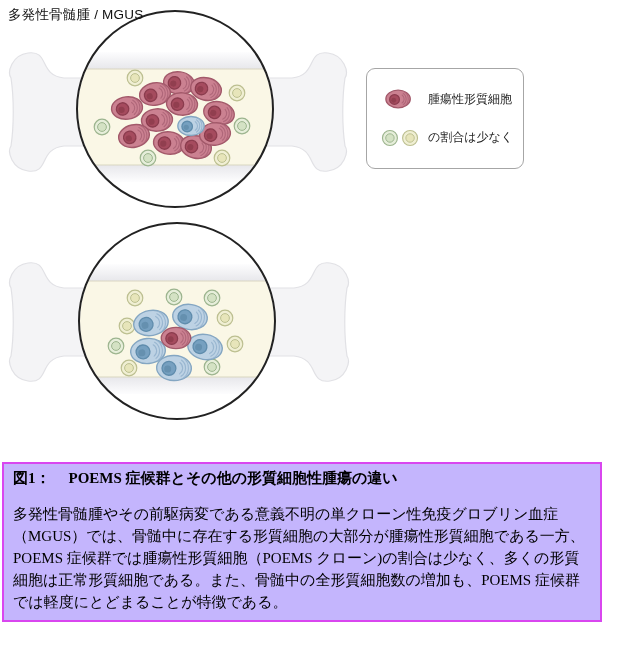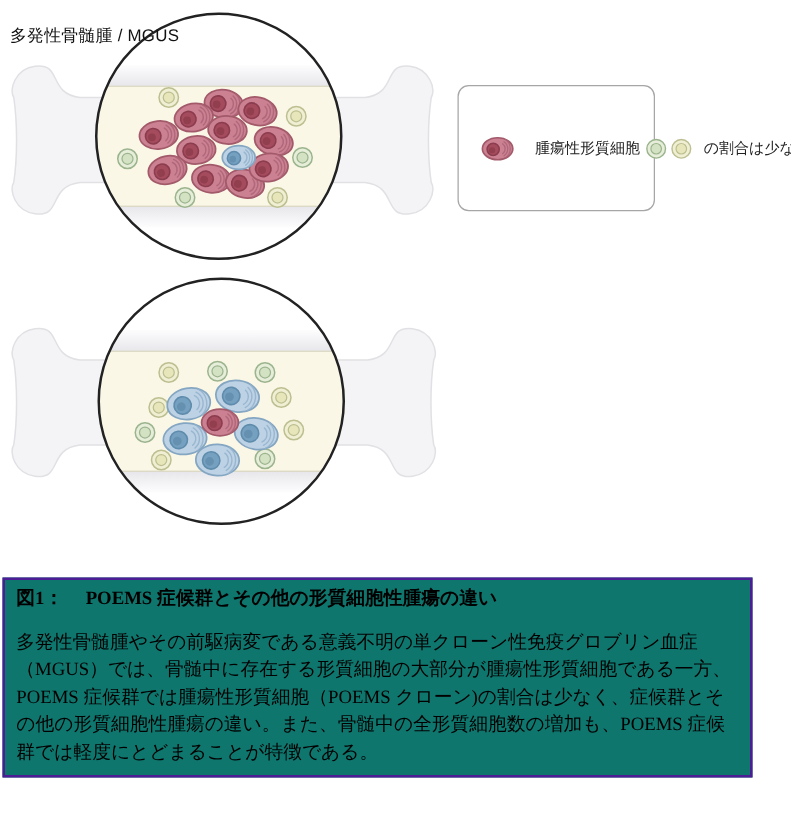--- a/index.html
+++ b/index.html
@@ -1,29 +1,29 @@
 <!DOCTYPE html>
 <html><head>
 <meta charset="utf-8">
 <style>
   html,body{margin:0;padding:0;background:#ffffff;}
   .stage{position:relative;width:633px;height:651px;background:#ffffff;overflow:hidden;
          font-family:"Liberation Sans",sans-serif;}
   #diagram-svg{position:absolute;left:0;top:0;}
   .section-label{position:absolute;font-size:13.5px;color:#111;letter-spacing:.2px;white-space:nowrap;}
-  #label-mgus{left:8px;top:20px;}
+  #label-mgus{left:8px;top:6px;}
   #label-poems{left:8px;top:233px;}
   .legend{position:absolute;left:366px;top:68px;width:158px;height:101px;box-sizing:border-box;
           border:1.5px solid #a6a6a6;border-radius:9px;background:#fff;
-          display:flex;flex-direction:row;justify-content:space-evenly;padding:4px 2px 4px 10px;}
+          display:flex;flex-direction:column;justify-content:space-evenly;padding:4px 2px 4px 10px;}
   .legend-row{display:flex;align-items:center;gap:5px;}
   .legend-icon{width:46px;height:24px;flex:0 0 46px;}
   .legend-label{font-size:12px;color:#222;white-space:nowrap;}
   .caption-box{position:absolute;left:2px;top:462px;width:600px;height:160px;box-sizing:border-box;
-               border:2px solid #4c1d95;background:#0f766e;padding:5px 9px;
+               border:2px solid #d946ef;background:#c4b5fd;padding:5px 9px;
                font-family:"Liberation Serif",serif;color:#000;}
   .caption-title{font-size:15px;font-weight:bold;}
   .caption-title .figno{margin-right:18px;}
   .caption-body{margin:15px 0 0 0;font-size:15px;line-height:22px;}
 </style>
 </head>
 <body>
 
 <div class="stage">
 
@@ -320,16 +320,16 @@
           </g>
         </svg>
       <span class="legend-label">の割合は少なく</span>
     </div>
   </div>
 
   <div class="caption-box">
     <div class="caption-title">
       <span class="figno">図1：</span><span>POEMS 症候群とその他の形質細胞性腫瘍の違い</span>
     </div>
-    <p class="caption-body">多発性骨髄腫やその前駆病変である意義不明の単クローン性免疫グロブリン血症（MGUS）では、骨髄中に存在する形質細胞の大部分が腫瘍性形質細胞である一方、POEMS 症候群では腫瘍性形質細胞（POEMS クローン)の割合は少なく、症候群とその他の形質細胞性腫瘍の違い。また、骨髄中の全形質細胞数の増加も、POEMS 症候群では軽度にとどまることが特徴である。</p>
+    <p class="caption-body">多発性骨髄腫やその前駆病変である意義不明の単クローン性免疫グロブリン血症（MGUS）では、骨髄中に存在する形質細胞の大部分が腫瘍性形質細胞である一方、POEMS 症候群では腫瘍性形質細胞（POEMS クローン)の割合は少なく、多くの形質細胞は正常形質細胞である。また、骨髄中の全形質細胞数の増加も、POEMS 症候群では軽度にとどまることが特徴である。</p>
   </div>
 
 </div>
 
 </body></html>

